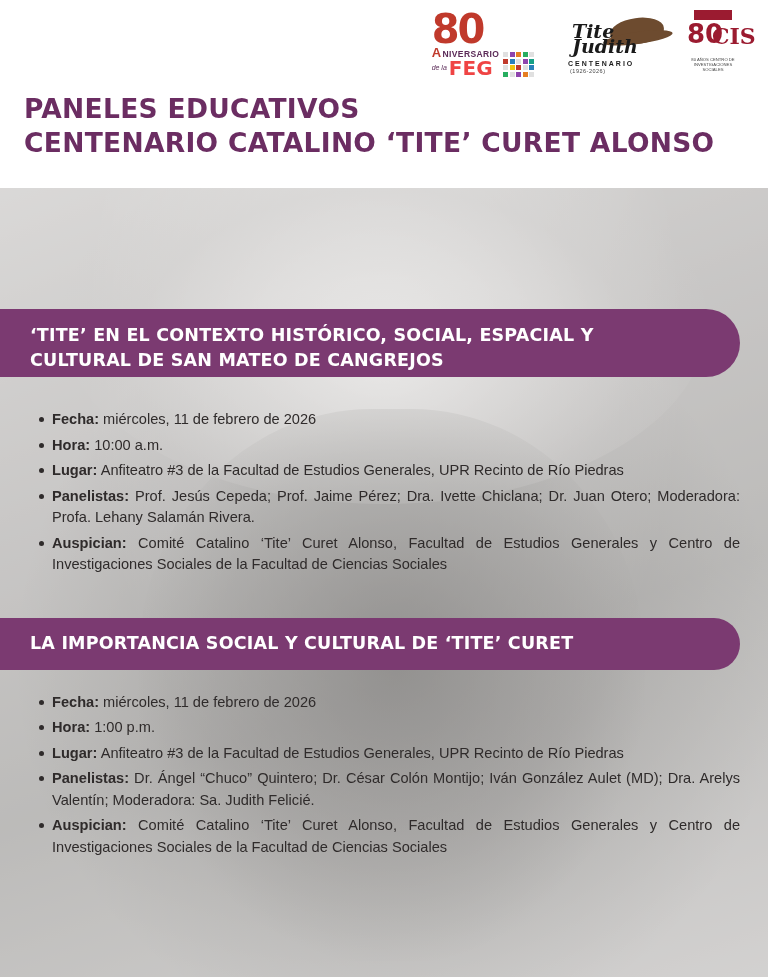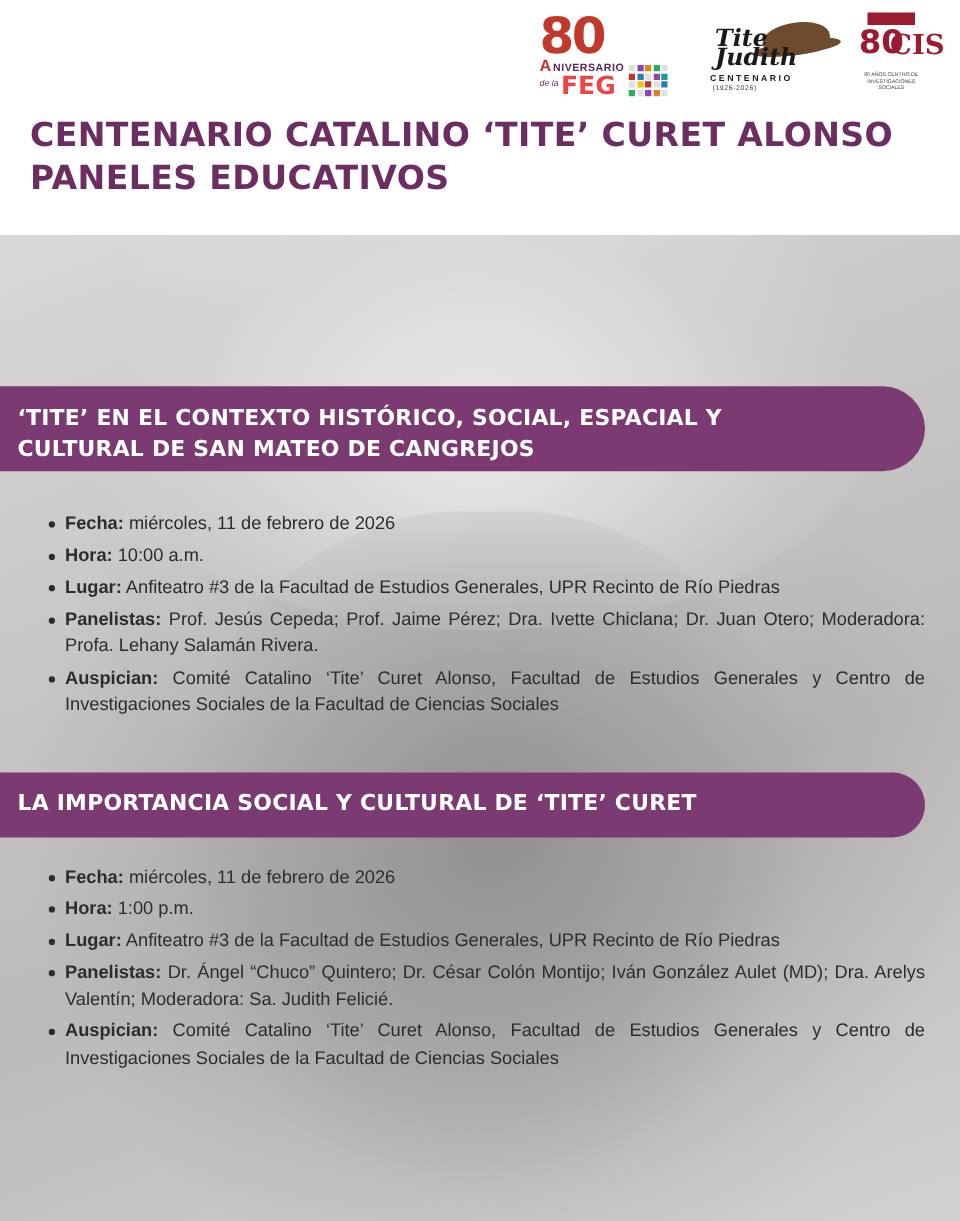--- a/index.html
+++ b/index.html
@@ -228,21 +228,21 @@
     background: rgba(226,224,222,.42);
   }
 
   
   .panel-banner {
     position: relative;
     background: #7b3a71;
     color: #ffffff;
     border-top-right-radius: 34px;
     border-bottom-right-radius: 34px;
-    padding: 14px 40px 14px 14px;
+    padding: 14px 40px 14px 30px;
     box-sizing: border-box;
     width: 740px;
   }
   .panel-banner .banner-text {
     font-family: "DejaVu Sans", sans-serif;
     font-weight: 700;
     font-size: 17.5px;
     line-height: 25px;
     letter-spacing: .2px;
   }
@@ -342,22 +342,22 @@
     <div class="logo logo-cis">
       <span class="ribbon"></span>
       <span class="n80">80</span>
       <span class="cisword">CIS</span>
       <span class="cis-sub">80 AÑOS CENTRO DE INVESTIGACIONES SOCIALES</span>
     </div>
 
   </div>
 
   <div class="title-block">
+    <div class="title-line">PANELES EDUCATIVOS</div>
     <div class="title-line">CENTENARIO CATALINO ‘TITE’ CURET ALONSO</div>
-    <div class="title-line">PANELES EDUCATIVOS</div>
   </div>
 </div>
 
 <div class="content">
   <div class="photo-bg"></div>
   <div class="veil"></div>
 
   <div class="panel-banner panel-one-banner">
     <div class="banner-text">‘TITE’ EN EL CONTEXTO HISTÓRICO, SOCIAL, ESPACIAL Y</div>
     <div class="banner-text">CULTURAL DE SAN MATEO DE CANGREJOS</div>

